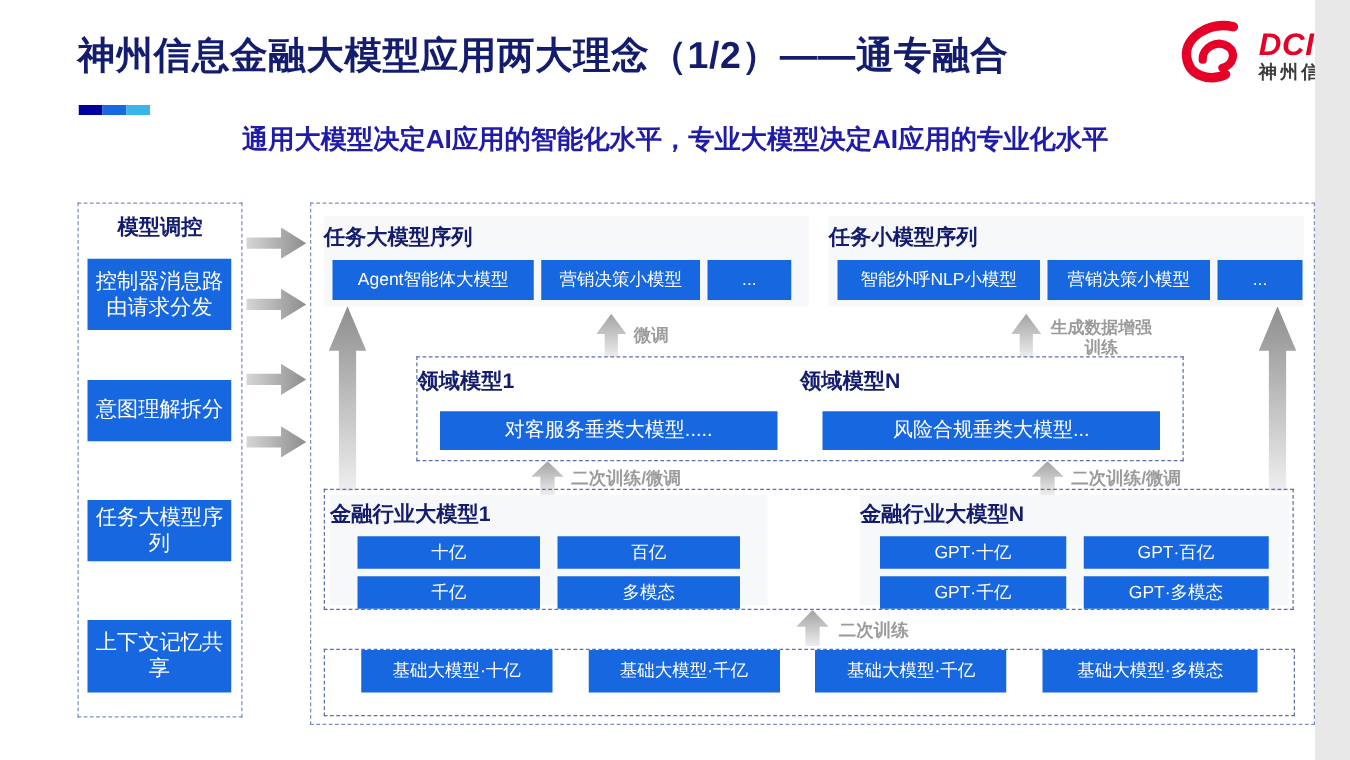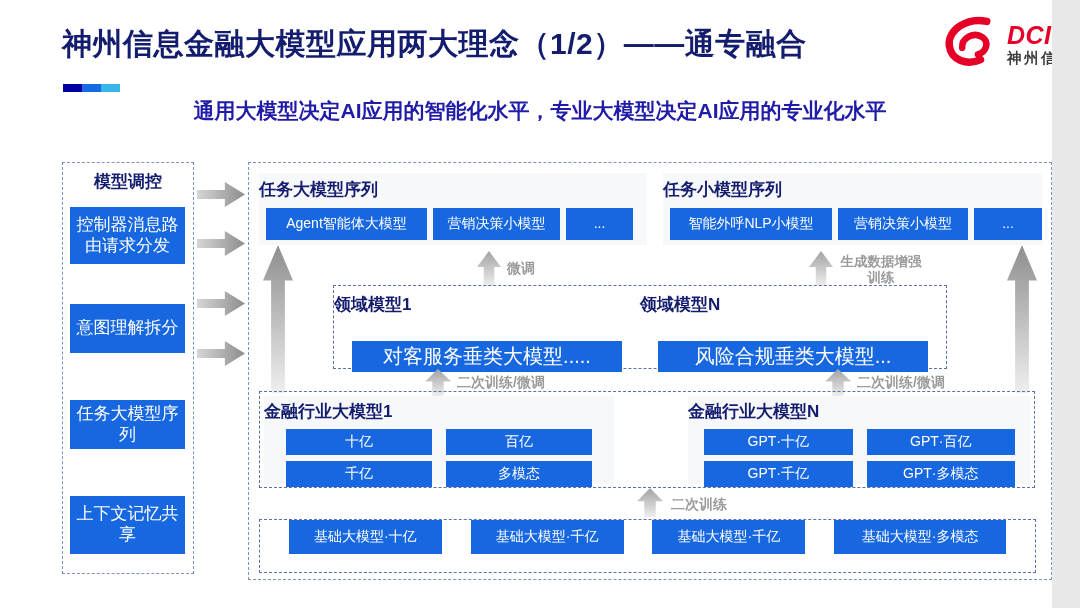--- a/index.html
+++ b/index.html
@@ -45,21 +45,21 @@
   
   .main{left:248px;top:162px;width:804px;height:418px}
   .task-box{height:72px}
   .tl{left:10px;top:10px;width:388px} .ts{left:414px;top:10px;width:380px}
   .task-box .sec-title{margin-top:5px}
   .chip-row{position:absolute;left:7px;bottom:5px;display:flex;gap:6px}
   .chip-row .chip{height:32px}
 
   .domain-box{left:84px;top:122px;width:614px;height:84px;display:flex}
   .domain-sec{flex:1;padding-top:7px}
-  .domain-sec .chip{width:88%;height:31px;margin:25px auto 0;font-size:20px}
+  .domain-sec .chip{width:88%;height:31px;margin:13px auto 0;font-size:16px}
 
   .industry-box{left:10px;top:228px;width:776px;height:97px}
   .ind-sec{position:absolute;top:4px;height:88px}
   .is0{left:4px;width:350px} .is1{left:428px;width:343px}
   .ind-sec .sec-title{margin-top:4px}
   .ind-grid{display:grid;grid-template-columns:1fr 1fr;column-gap:14px;row-gap:6px;margin:6px 22px 0}
   .is1 .ind-grid{margin:6px 16px 0}
   .ind-grid .chip{height:26px}
 
   .base-box{left:10px;top:356px;width:777px;height:54px;display:flex;align-items:flex-start;justify-content:space-evenly}

